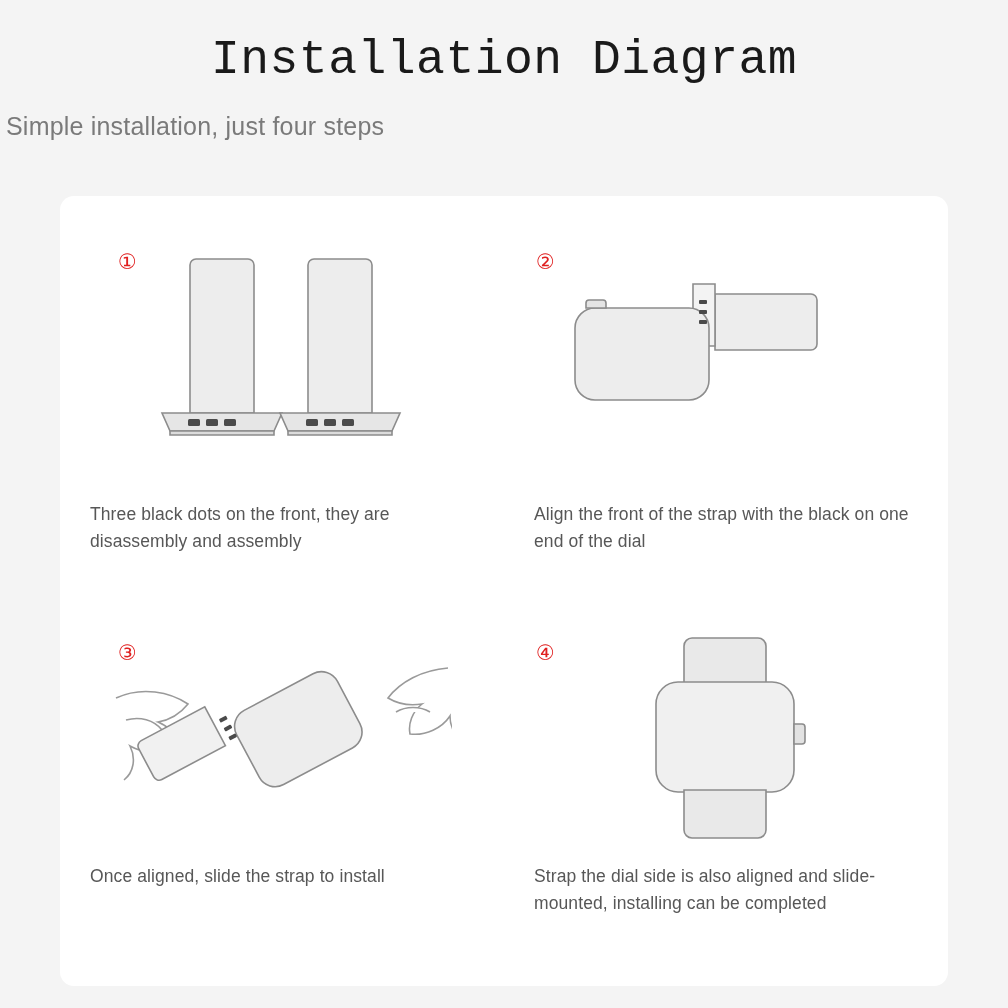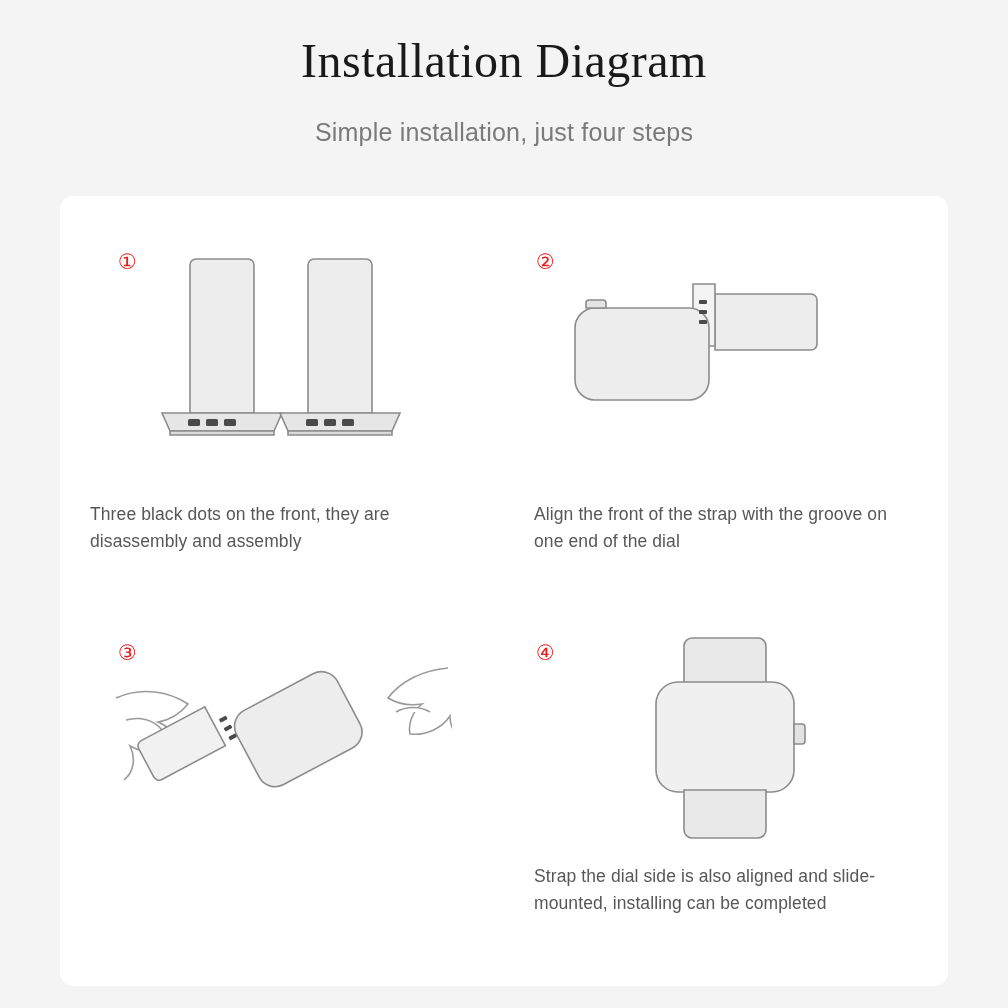--- a/index.html
+++ b/index.html
@@ -14,34 +14,33 @@
     overflow: hidden;
   }
   .page {
     position: relative;
     width: 1008px;
     height: 1008px;
     box-sizing: border-box;
   }
   .title {
     text-align: center;
-    font-family: Liberation Serif, serif;
+    font-family: Liberation Mono, monospace;
     font-size: 48px;
     color: #1a1a1a;
     letter-spacing: 0.5px;
     padding-top: 32px;
     font-weight: normal;
     margin: 0;
     line-height: 1.2;
   }
   .subtitle {
-    text-align: center;
     font-size: 25px;
     color: #7a7a7a;
-    margin: 12px;
+    margin: 6px;
     padding-top: 16px;
     font-weight: normal;
     letter-spacing: 0.2px;
   }
   .card {
     position: absolute;
     left: 60px;
     top: 196px;
     width: 888px;
     height: 790px;
@@ -157,21 +156,21 @@
 
               <path d="M28 44 h14 a3 3 0 0 1 3 3 v5 h-20 v-5 a3 3 0 0 1 3 -3 z" fill="#e4e4e4"></path>
             </g>
             <g fill="#4a4a4a">
               <rect x="138" y="44" width="8" height="4" rx="1"></rect>
               <rect x="138" y="54" width="8" height="4" rx="1"></rect>
               <rect x="138" y="64" width="8" height="4" rx="1"></rect>
             </g>
           </svg>
         </div>
-        <div class="caption">Align the front of the strap with the groove on one end of the dial</div>
+        <div class="caption">Align the front of the strap with the black on one end of the dial</div>
       </div>
 
       <div class="cell r2 left">
         <div class="step-num">③</div>
         <div class="art">
           <svg width="340" height="200" viewBox="0 0 340 200" fill="none">
 
             <g stroke="#9a9a9a" stroke-width="1.6" fill="#fff">
               <path d="M4 56 c26 -12 54 -6 72 6 c-8 10 -18 16 -30 18 c10 4 18 12 20 22 c-14 10 -34 10 -48 2 c6 12 4 26 -6 34"></path>
               <path d="M14 78 c14 -4 28 0 36 10"></path>
@@ -190,20 +189,21 @@
                 <path d="M40 66 h72 v44 h-72 a6 6 0 0 1 -6 -6 v-32 a6 6 0 0 1 6 -6 z" fill="#f1f1f1"></path>
               </g>
             </g>
             <g fill="#4a4a4a" transform="rotate(-28 126 92)">
               <rect x="116" y="70" width="8" height="4" rx="1"></rect>
               <rect x="116" y="80" width="8" height="4" rx="1"></rect>
               <rect x="116" y="90" width="8" height="4" rx="1"></rect>
             </g>
           </svg>
         </div>
+        <div class="caption">Once aligned, slide the strap to install</div>
       </div>
 
       <div class="cell r2 right">
         <div class="step-num">④</div>
         <div class="art">
           <svg width="180" height="220" viewBox="0 0 180 220" fill="none">
             <g stroke="#8c8c8c" stroke-width="1.6" fill="#ededed">
 
               <path d="M56 6 h66 a8 8 0 0 1 8 8 v38 h-82 v-38 a8 8 0 0 1 8 -8 z" fill="#e9e9e9"></path>
 

